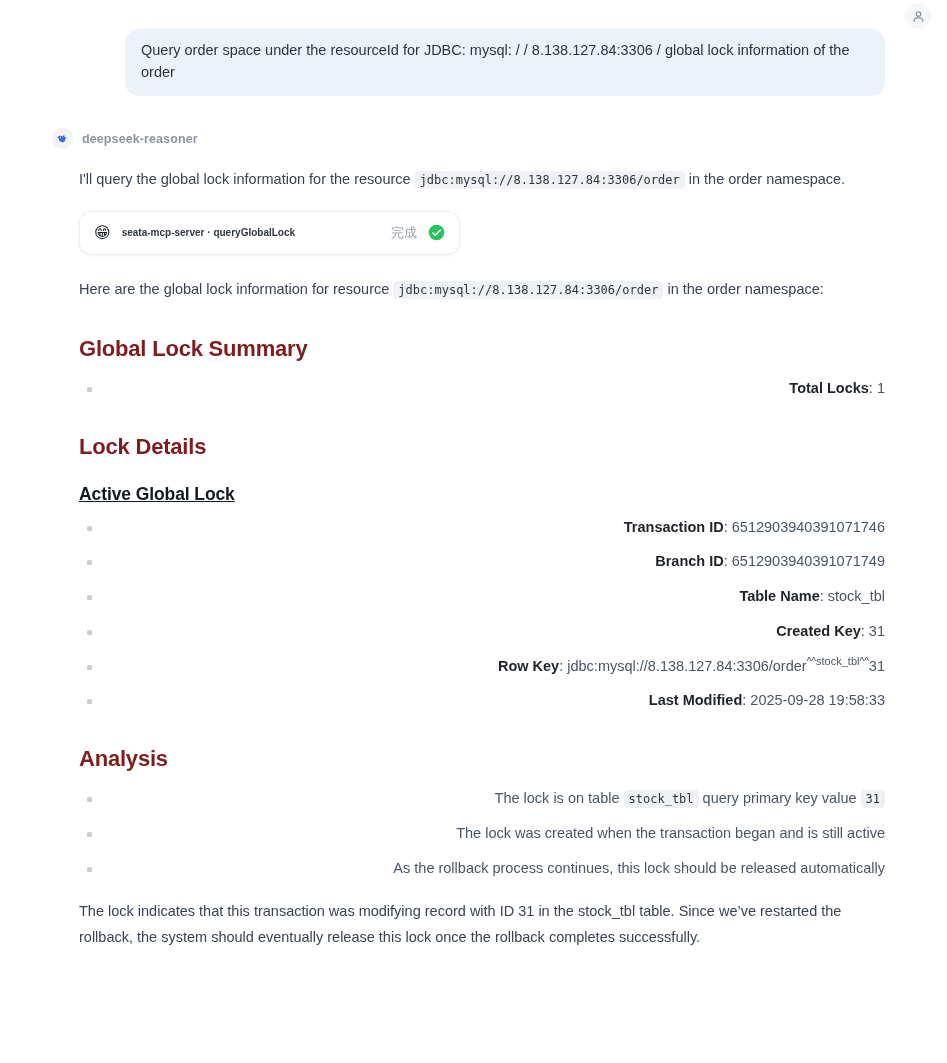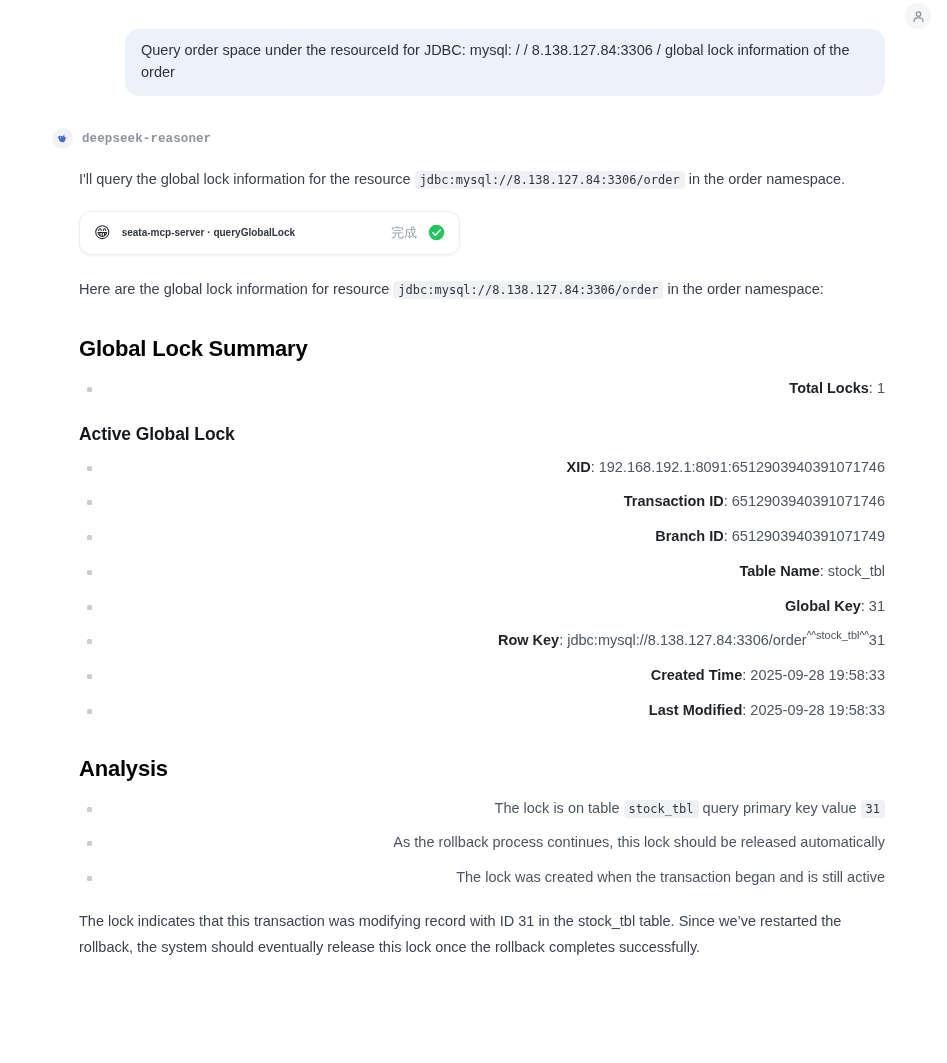--- a/index.html
+++ b/index.html
@@ -87,21 +87,20 @@
     display: flex;
     align-items: center;
     justify-content: center;
     flex: 0 0 auto;
   }
   .model-name {
     font-size: 12.5px;
     font-weight: bold;
     color: #8e95a0;
     letter-spacing: .1px;
-    font-family: Liberation Mono, monospace;
   }
 
   .content { padding-left: 27px; padding-right: 22px; }
 
   p.para {
     font-size: 14.5px;
     line-height: 1.72;
     color: #3a4250;
     margin: 16px 0 14px 0;
   }
@@ -146,30 +145,31 @@
     color: #9aa1ab;
     flex: 0 0 auto;
     text-align: center;
   }
   .tool-check { flex: 0 0 auto; display: flex; align-items: center; }
 
   
   h2.h2 {
     font-size: 22px;
     font-weight: bold;
-    color: #000000;
+    color: #7f1d1d;
     margin: 34px 0 16px 0;
     letter-spacing: -.2px;
   }
   h3.h3 {
     font-size: 17.5px;
     font-weight: bold;
     color: #14181f;
     margin: 24px 0 12px 0;
     letter-spacing: -.1px;
+    text-decoration: underline;
   }
 
   
   ul.bullets {
     list-style: none;
     margin: 0 0 6px 0;
     padding: 0;
     text-align: right;
   }
   ul.bullets > li {
@@ -257,38 +257,37 @@
       </div>
 
       <p class="para"><span>Here are the global lock information for resource</span> <code class="inline">jdbc:mysql://8.138.127.84:3306/order</code> <span>in the order namespace:</span></p>
 
       <h2 class="h2">Global Lock Summary</h2>
 
       <ul class="bullets">
         <li><span class="lbl">Total Locks</span><span>: </span><span class="val">1</span></li>
       </ul>
 
+      <h2 class="h2">Lock Details</h2>
       <h3 class="h3">Active Global Lock</h3>
 
       <ul class="bullets">
-        <li><span class="lbl">XID</span><span>: </span><span class="val">192.168.192.1:8091:6512903940391071746</span></li>
         <li><span class="lbl">Transaction ID</span><span>: </span><span class="val">6512903940391071746</span></li>
         <li><span class="lbl">Branch ID</span><span>: </span><span class="val">6512903940391071749</span></li>
         <li><span class="lbl">Table Name</span><span>: </span><span class="val">stock_tbl</span></li>
-        <li><span class="lbl">Global Key</span><span>: </span><span class="val">31</span></li>
+        <li><span class="lbl">Created Key</span><span>: </span><span class="val">31</span></li>
         <li><span class="lbl">Row Key</span><span>: </span><span class="val">jdbc:mysql://8.138.127.84:3306/order</span><sup class="caret">^^</sup><span class="val sup-txt">stock_tbl</span><sup class="caret">^^</sup><span class="val">31</span></li>
-        <li><span class="lbl">Created Time</span><span>: </span><span class="val">2025-09-28 19:58:33</span></li>
         <li><span class="lbl">Last Modified</span><span>: </span><span class="val">2025-09-28 19:58:33</span></li>
       </ul>
 
       <h2 class="h2">Analysis</h2>
 
       <ul class="bullets">
         <li><span class="val">The lock is on table</span> <code class="inline">stock_tbl</code> <span class="val">query primary key value</span> <code class="inline">31</code></li>
+        <li><span class="val">The lock was created when the transaction began and is still active</span></li>
         <li><span class="val">As the rollback process continues, this lock should be released automatically</span></li>
-        <li><span class="val">The lock was created when the transaction began and is still active</span></li>
       </ul>
 
       <p class="footer-note">The lock indicates that this transaction was modifying record with ID 31 in the stock_tbl table. Since we’ve restarted the rollback, the system should eventually release this lock once the rollback completes successfully.</p>
 
     </div>
   </div>
 </div>
 
 </body></html>

